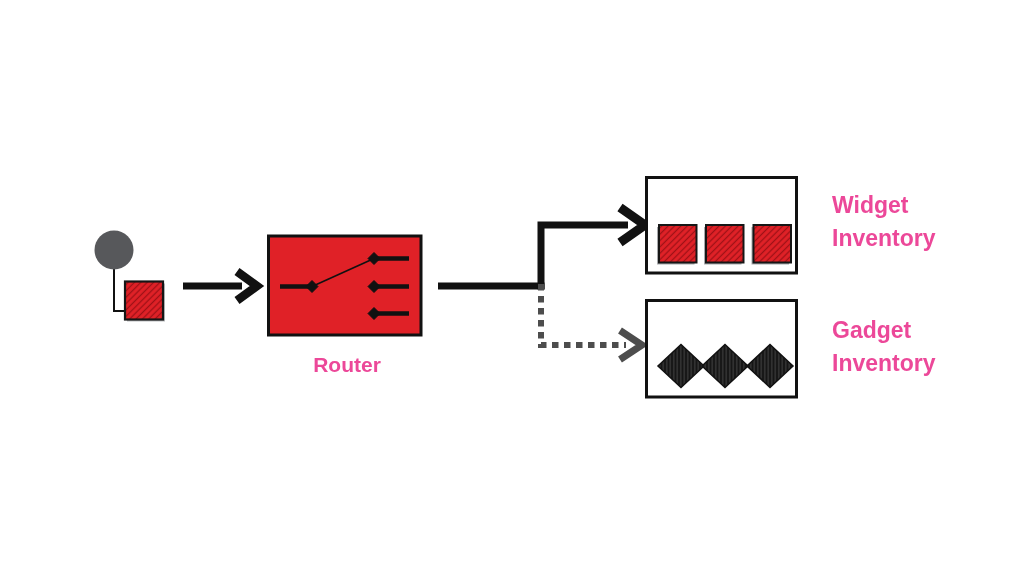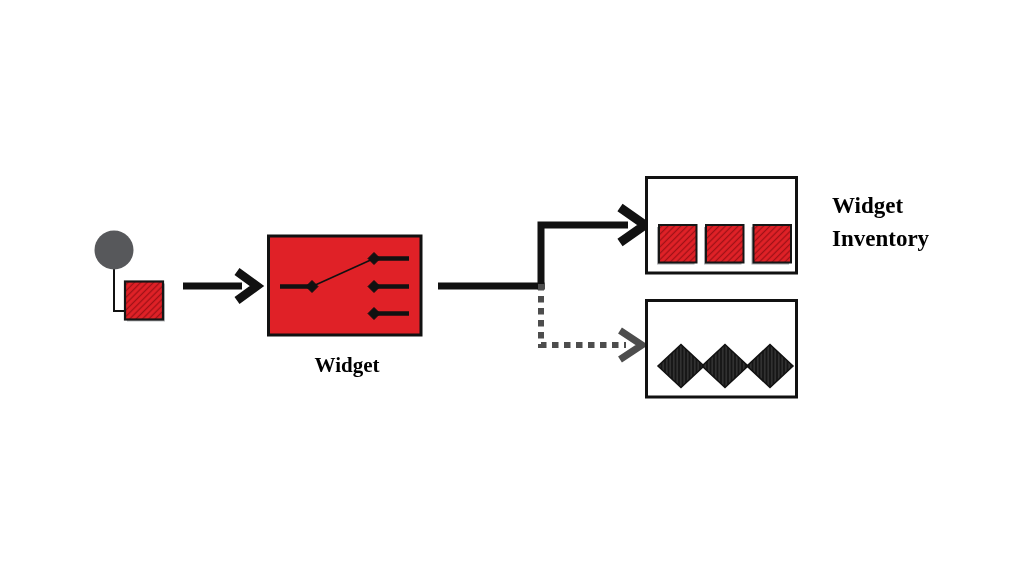--- a/index.html
+++ b/index.html
@@ -15,23 +15,22 @@
     overflow: hidden;
     font-family: "Liberation Sans", sans-serif;
   }
   .stage svg {
     position: absolute;
     left: 0;
     top: 0;
   }
   .label {
     position: absolute;
-    color: #000000;
+    color: #ec4899;
     font-weight: bold;
-    font-family: Liberation Serif, serif;
   }
   .label-center {
     text-align: center;
     font-size: 21px;
     line-height: 22px;
   }
   .label-side {
     text-align: left;
     font-size: 23px;
     line-height: 33px;
@@ -108,16 +107,17 @@
     </g>
 
     <g>
       <rect x="646.5" y="300.5" width="150" height="96.5" fill="#ffffff" stroke="#111111" stroke-width="3"></rect>
       <path d="M681,344.5 L704,366 L681,387.5 L658,366 Z" fill="url(#hatchBlack)" stroke="#111111" stroke-width="1.5"></path>
       <path d="M725,344.5 L748,366 L725,387.5 L702,366 Z" fill="url(#hatchBlack)" stroke="#111111" stroke-width="1.5"></path>
       <path d="M770,344.5 L793,366 L770,387.5 L747,366 Z" fill="url(#hatchBlack)" stroke="#111111" stroke-width="1.5"></path>
     </g>
   </svg>
 
-  <div class="label label-center router-label">Widget</div>
+  <div class="label label-center router-label">Router</div>
   <div class="label label-side widget-label">Widget Inventory</div>
+  <div class="label label-side gadget-label">Gadget Inventory</div>
 
 </div>
 
 </body></html>

